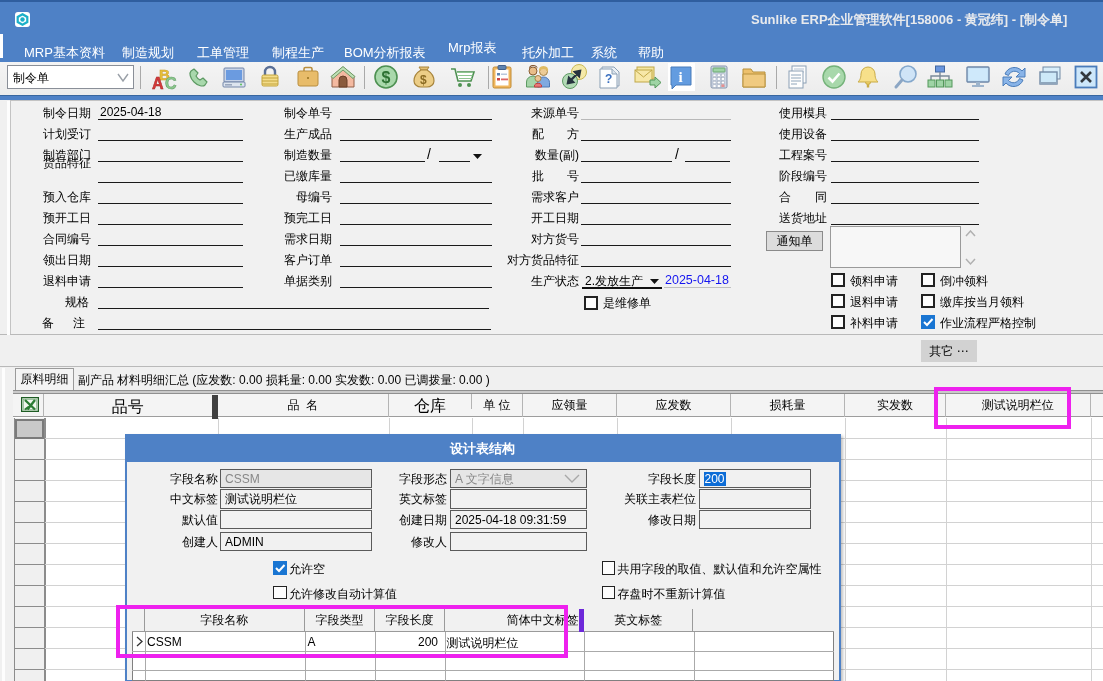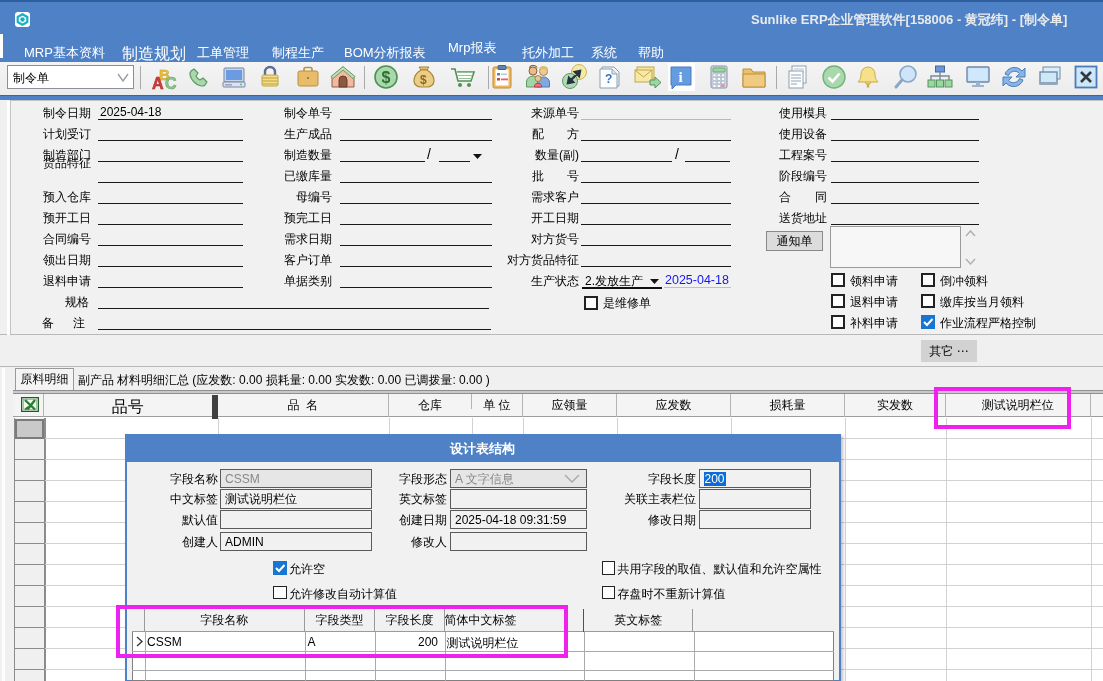--- a/index.html
+++ b/index.html
@@ -17,21 +17,21 @@
 <div class="abs" style="left:0;top:2px;width:1103px;height:32px;background:#4e81c6;"></div>
 <div class="abs" style="left:15px;top:12px;width:15px;height:15px;background:#fff;border-radius:3px;">
 <svg width="15" height="15" viewBox="0 0 15 15">
       <path d="M7.5 2.2 L12.3 5 L12.3 10 L7.5 12.8 L2.7 10 L2.7 5 Z" fill="none" stroke="#1cb0c8" stroke-width="2.2"></path>
       <circle cx="7.5" cy="7.5" r="2.2" fill="#1cb0c8"></circle>
     </svg></div>
 <div class="abs" style="left:751px;top:11px;width:330px;height:16px;color:#e8eaed;font-weight:bold;font-size:13px;white-space:nowrap;">Sunlike ERP企业管理软件[158006 - 黄冠纬] - [制令单]</div>
 <div class="abs" style="left:0;top:34px;width:1103px;height:28px;background:#4e81c6;"></div>
 <div class="abs" style="left:0;top:34px;width:3px;height:24px;background:#fff;"></div>
 <div class="abs" style="left:24px;top:44px;color:#fff;font-size:13px;white-space:nowrap;">MRP基本资料</div>
-<div class="abs" style="left:122px;top:44px;color:#fff;font-size:16px;white-space:nowrap;">制造规划</div>
+<div class="abs" style="left:122px;top:44px;color:#fff;font-size:13px;white-space:nowrap;">制造规划</div>
 <div class="abs" style="left:197px;top:44px;color:#fff;font-size:13px;white-space:nowrap;">工单管理</div>
 <div class="abs" style="left:272px;top:44px;color:#fff;font-size:13px;white-space:nowrap;">制程生产</div>
 <div class="abs" style="left:344px;top:44px;color:#fff;font-size:13px;white-space:nowrap;">BOM分析报表</div>
 <div class="abs" style="left:448px;top:39px;color:#fff;font-size:13px;white-space:nowrap;">Mrp报表</div>
 <div class="abs" style="left:522px;top:44px;color:#fff;font-size:13px;white-space:nowrap;">托外加工</div>
 <div class="abs" style="left:591px;top:44px;color:#fff;font-size:13px;white-space:nowrap;">系统</div>
 <div class="abs" style="left:638px;top:44px;color:#fff;font-size:13px;white-space:nowrap;">帮助</div>
 <div class="abs" style="left:0;top:62px;width:1103px;height:33px;background:linear-gradient(#f4f4f4,#ececec);"></div>
 <div class="abs" style="left:7px;top:65px;width:127px;height:24px;background:#fff;border:1px solid #8a8f98;box-shadow:inset 0 0 0 1px #fff;">
 <div class="abs" style="left:5px;top:4px;font-size:12px;">制令单</div>
@@ -319,21 +319,21 @@
 <div class="abs" style="left:78px;top:372px;font-size:12px;">副产品</div>
 <div class="abs" style="left:117px;top:372px;font-size:12px;">材料明细汇总 (应发数: 0.00 损耗量: 0.00 实发数: 0.00 已调拨量: 0.00 )</div>
 <div class="abs" style="left:13px;top:390px;width:1090px;height:291px;background:#fff;"></div>
 <div class="abs" style="left:13px;top:390px;width:1090px;height:1px;background:#8f8f8f;"></div>
 <div class="abs" style="left:13px;top:391px;width:1090px;height:1.5px;background:#c9c9c9;"></div>
 <div class="abs" style="left:13px;top:392.5px;width:1090px;height:1px;background:#8f8f8f;"></div>
 <div class="abs" style="left:13px;top:393.5px;width:1090px;height:23.5px;background:#f4f4f4;border-bottom:1px solid #9d9d9d;"></div>
 <div class="abs" style="left:13px;top:393.5px;width:31px;height:23.5px;border-right:1px solid #b4b4b4;text-align:center;line-height:23px;font-size:12px;"></div>
 <div class="abs" style="left:44px;top:395px;width:173.5px;height:23.5px;border-right:6px solid #404040;text-align:center;line-height:23px;font-size:16px;">品号</div>
 <div class="abs" style="left:217.5px;top:393.5px;width:171.5px;height:23.5px;border-right:1px solid #b4b4b4;text-align:center;line-height:23px;font-size:12px;">品&nbsp;&nbsp;名</div>
-<div class="abs" style="left:389px;top:393.5px;width:82.80000000000001px;height:15px;border-right:1px solid #b4b4b4;text-align:center;line-height:23px;font-size:12px;">仓库</div>
+<div class="abs" style="left:389px;top:393.5px;width:82.80000000000001px;height:15px;border-right:1px solid #b4b4b4;text-align:center;line-height:23px;font-size:16px;">仓库</div>
 <div class="abs" style="left:471.8px;top:393.5px;width:51.19999999999999px;height:23.5px;border-right:1px solid #b4b4b4;text-align:center;line-height:23px;font-size:12px;">单&nbsp;位</div>
 <div class="abs" style="left:523px;top:393.5px;width:94px;height:23.5px;border-right:1px solid #b4b4b4;text-align:center;line-height:23px;font-size:12px;">应领量</div>
 <div class="abs" style="left:617px;top:393.5px;width:114px;height:23.5px;border-right:1px solid #b4b4b4;text-align:center;line-height:23px;font-size:12px;">应发数</div>
 <div class="abs" style="left:731px;top:393.5px;width:114px;height:23.5px;border-right:1px solid #b4b4b4;text-align:center;line-height:23px;font-size:12px;">损耗量</div>
 <div class="abs" style="left:845px;top:393.5px;width:101px;height:23.5px;border-right:1px solid #b4b4b4;text-align:center;line-height:23px;font-size:12px;">实发数</div>
 <div class="abs" style="left:946px;top:393.5px;width:144.5999999999999px;height:23.5px;border-right:1px solid #b4b4b4;text-align:center;line-height:23px;font-size:12px;">测试说明栏位</div>
 <svg class="abs" style="left:21px;top:397px;" width="18" height="15">
     <rect x="0.5" y="0.5" width="17" height="14" fill="#cfe4cf" stroke="#1e5c24" stroke-width="1.4"></rect>
     <rect x="2.5" y="2.5" width="13" height="10" fill="#f0f7ee" stroke="#7aa87e" stroke-width="0.6"></rect>
     <path d="M4 3 L14 12.5 M14 3 L6.5 12.5" stroke="#2c7d34" stroke-width="2.4"></path>
@@ -417,21 +417,21 @@
 <div class="cb" style="left:273px;top:585.5px;width:13.5px;height:13.5px;border-width:1.5px;"></div>
 <div class="abs" style="left:289px;top:585.5px;font-size:12px;white-space:nowrap;">允许修改自动计算值</div>
 <div class="cb" style="left:601.5px;top:585.5px;width:13.5px;height:13.5px;border-width:1.5px;"></div>
 <div class="abs" style="left:617.5px;top:585.5px;font-size:12px;white-space:nowrap;">存盘时不重新计算值</div>
 <div class="abs" style="left:132px;top:609px;width:702px;height:72px;background:#fff;border:1px solid #808080;"></div>
 <div class="abs" style="left:132px;top:609px;width:702px;height:23px;background:#f1f1f1;border-bottom:1px solid #9a9a9a;"></div>
 <div class="abs" style="left:132px;top:609px;width:12.800000000000011px;height:23px;border-right:1px solid #9a9a9a;text-align:center;line-height:23px;font-size:12px;"></div>
 <div class="abs" style="left:144.8px;top:609px;width:160.09999999999997px;height:23px;border-right:1px solid #9a9a9a;text-align:center;line-height:23px;font-size:12px;">字段名称</div>
 <div class="abs" style="left:304.9px;top:609px;width:70.40000000000003px;height:23px;border-right:1px solid #9a9a9a;text-align:center;line-height:23px;font-size:12px;">字段类型</div>
 <div class="abs" style="left:375.3px;top:609px;width:69.30000000000001px;height:23px;border-right:1px solid #9a9a9a;text-align:center;line-height:23px;font-size:12px;">字段长度</div>
-<div class="abs" style="left:444.6px;top:609px;width:139.19999999999993px;height:23px;border-right:1px solid #6d28d9;text-align:left;line-height:23px;font-size:12px;">简体中文标签</div>
+<div class="abs" style="left:444.6px;top:609px;width:139.19999999999993px;height:23px;border-right:5px solid #6d28d9;text-align:right;line-height:23px;font-size:12px;">简体中文标签</div>
 <div class="abs" style="left:583.8px;top:609px;width:109.70000000000005px;height:23px;border-right:1px solid #9a9a9a;text-align:center;line-height:23px;font-size:12px;">英文标签</div>
 <div class="abs" style="left:132px;top:651px;width:702px;height:1px;background:#aaaaaa;"></div>
 <div class="abs" style="left:132px;top:669.5px;width:702px;height:1px;background:#aaaaaa;"></div>
 <div class="abs" style="left:144.8px;top:632px;width:1px;height:49px;background:#aaaaaa;"></div>
 <div class="abs" style="left:304.9px;top:632px;width:1px;height:49px;background:#aaaaaa;"></div>
 <div class="abs" style="left:375.3px;top:632px;width:1px;height:49px;background:#aaaaaa;"></div>
 <div class="abs" style="left:444.6px;top:632px;width:1px;height:49px;background:#aaaaaa;"></div>
 <div class="abs" style="left:583.8px;top:632px;width:1px;height:49px;background:#aaaaaa;"></div>
 <div class="abs" style="left:693.5px;top:632px;width:1px;height:49px;background:#aaaaaa;"></div>
 <svg class="abs" style="left:135.5px;top:636px;" width="8" height="11">

